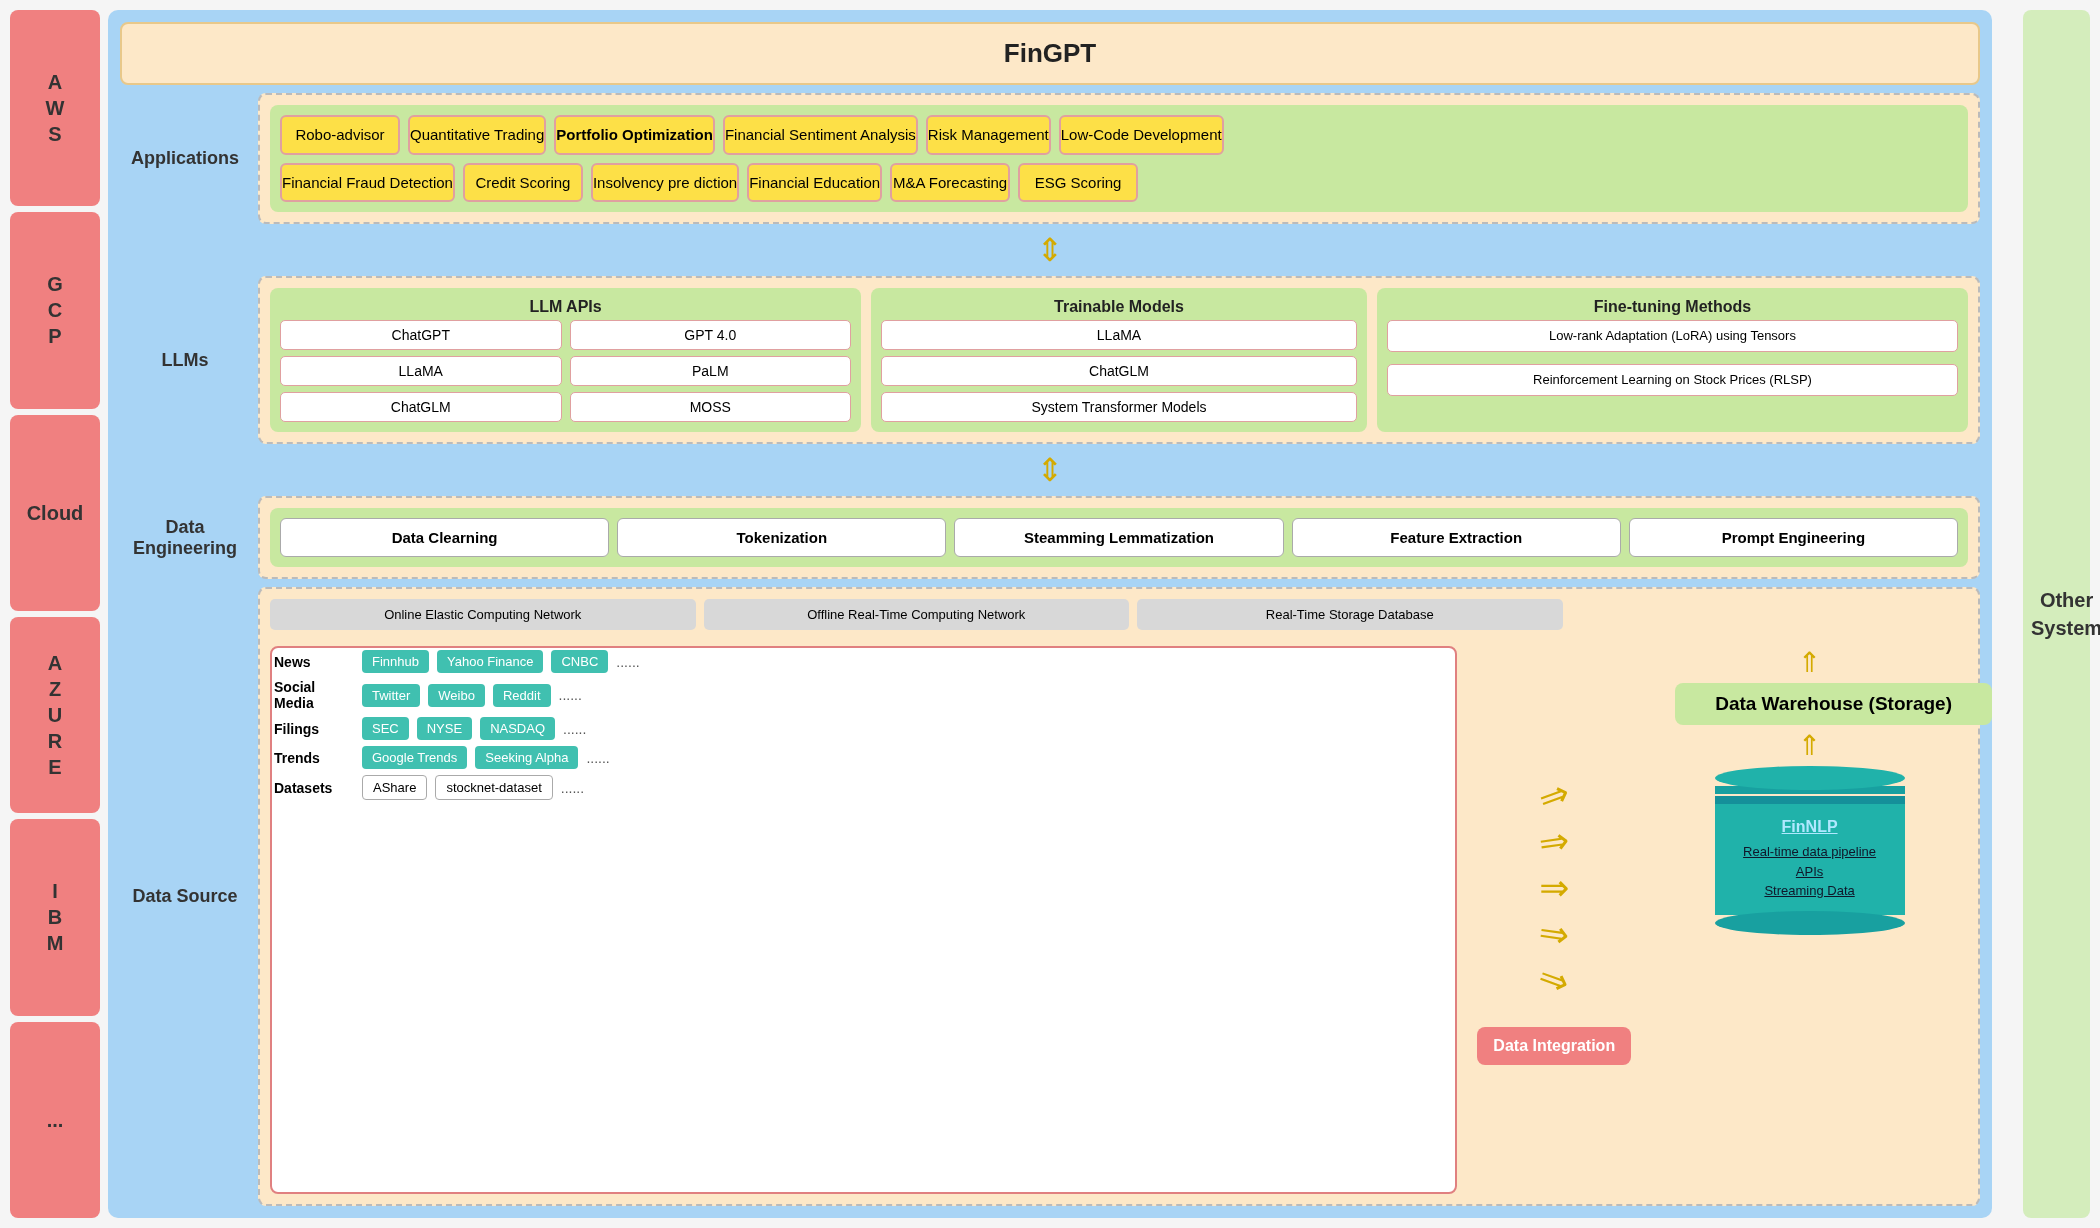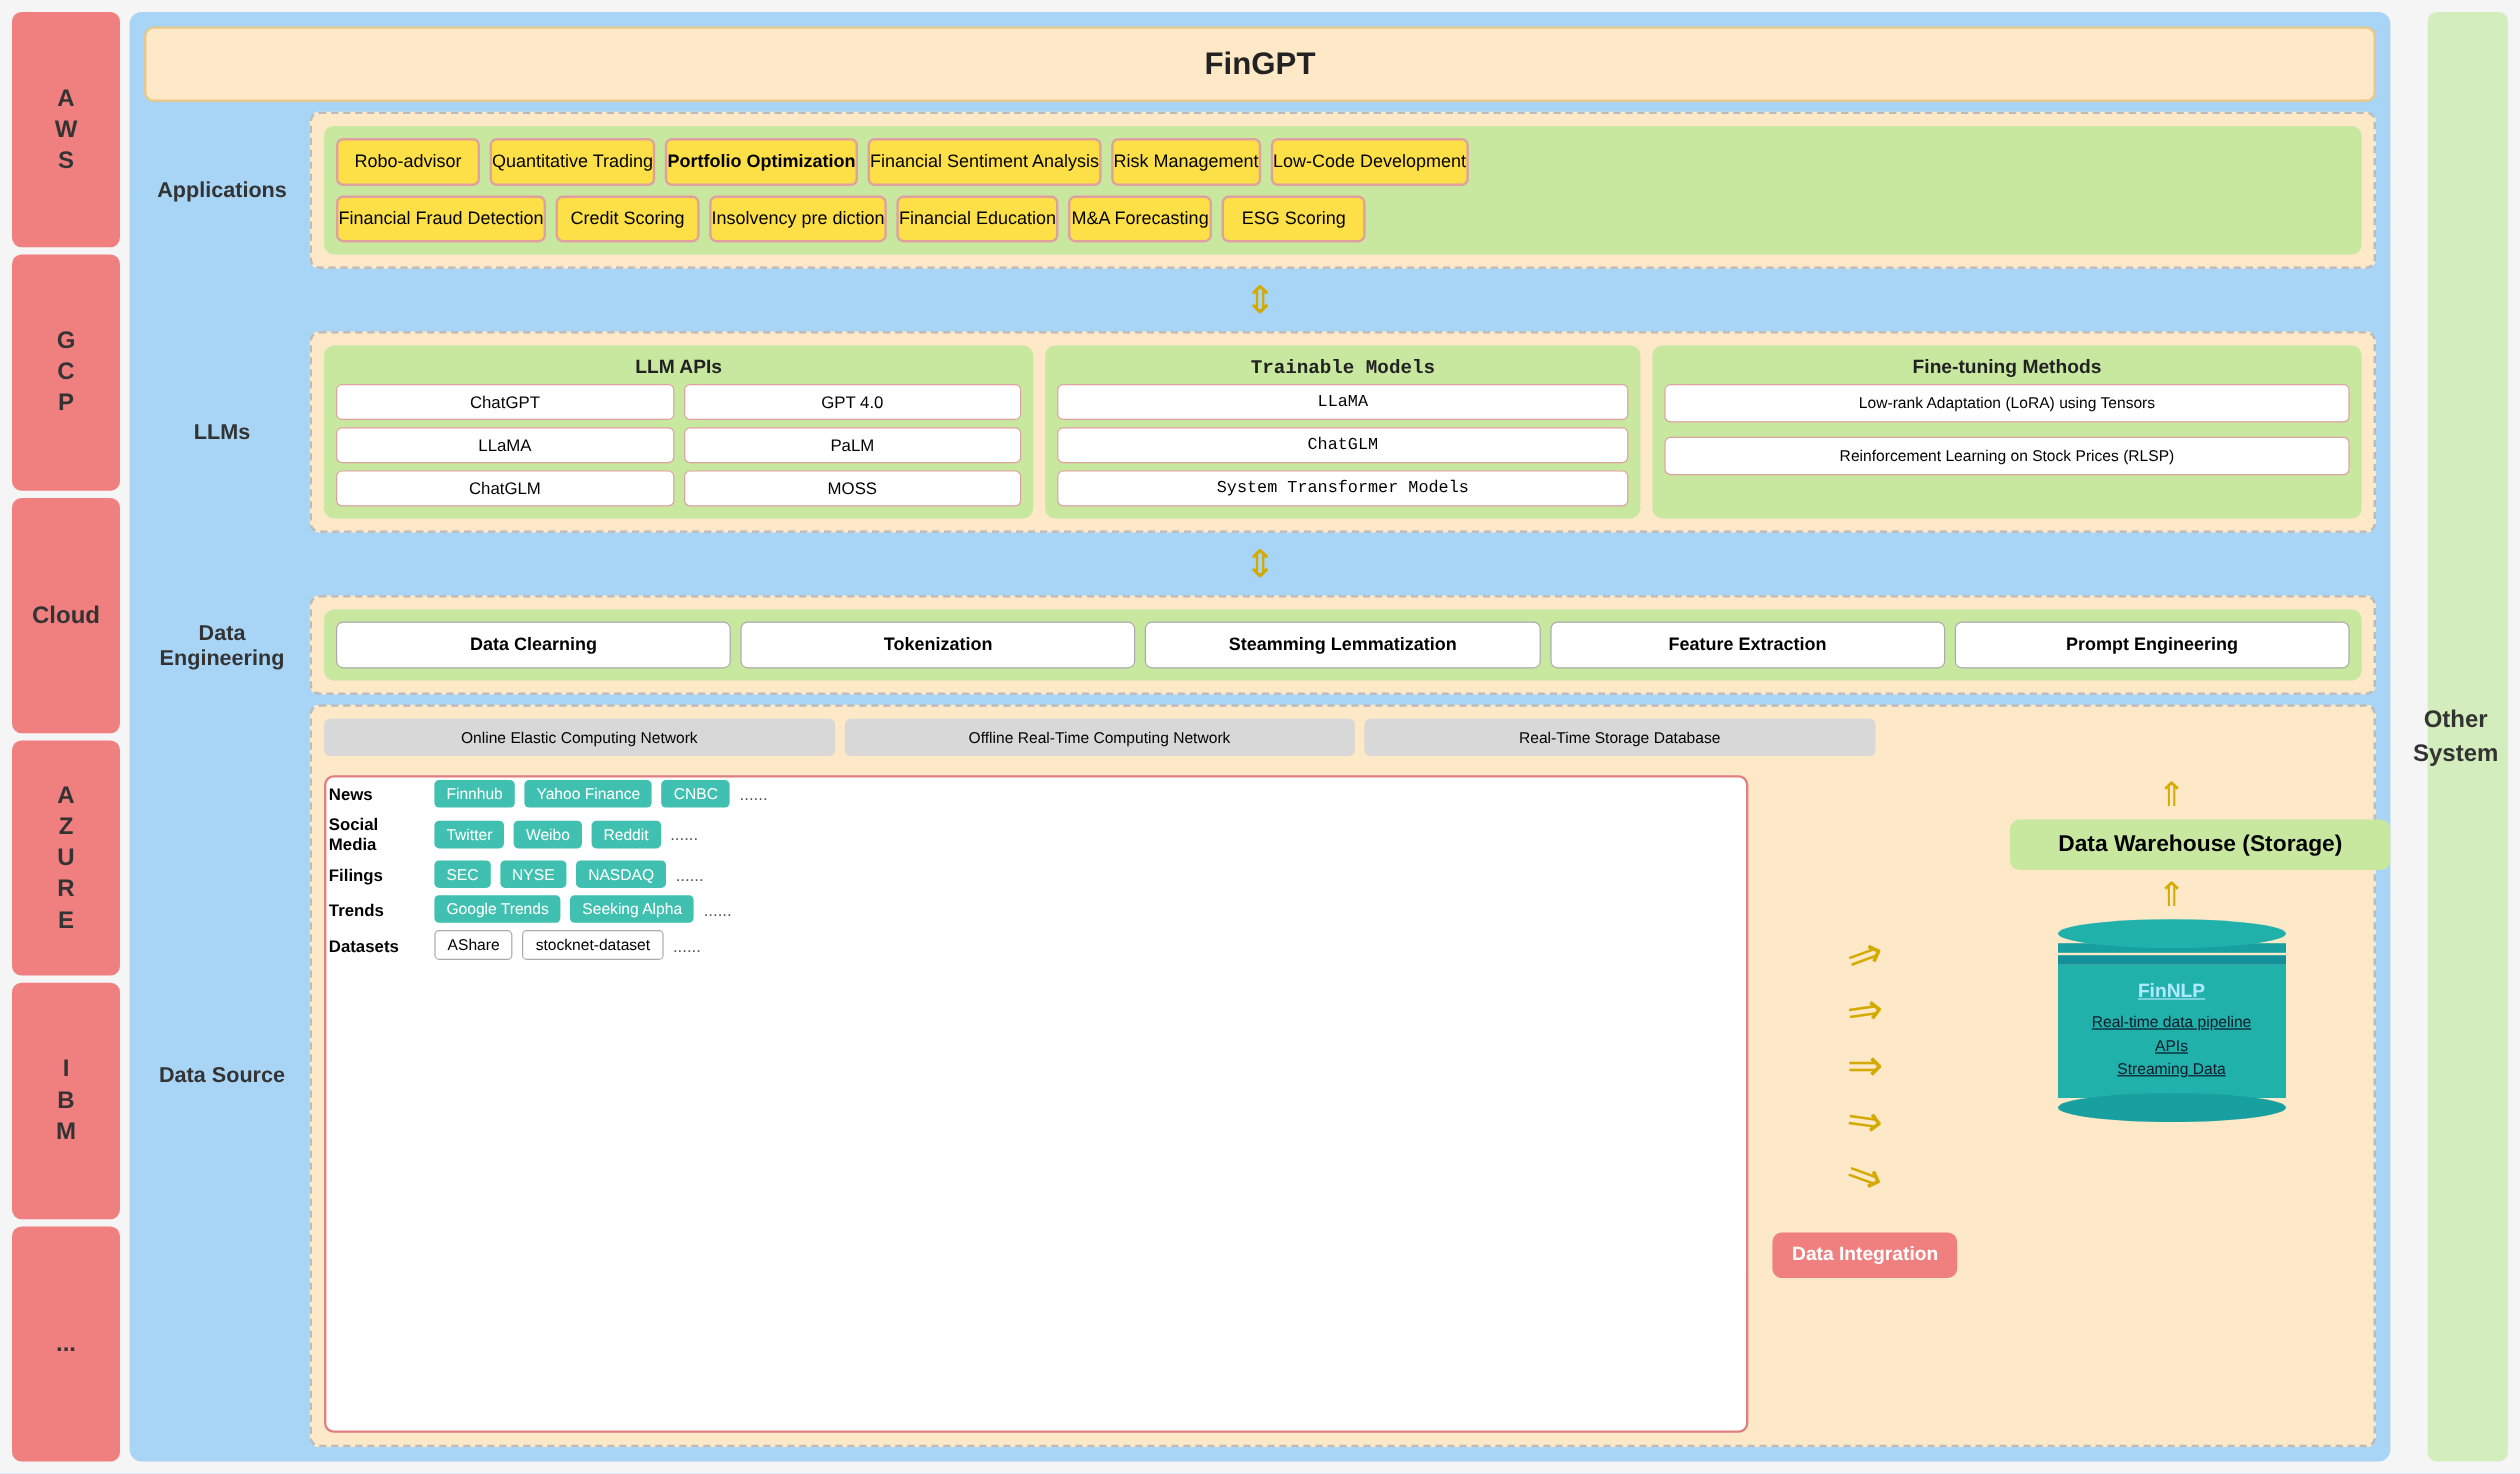--- a/index.html
+++ b/index.html
@@ -42,21 +42,21 @@
     .right-sidebar {
       width: 90px;
       flex-shrink: 0;
     }
 
     .other-system-badge {
       background: #d4edbc;
       border-radius: 8px;
       display: flex;
       align-items: center;
-      justify-content: flex-end;
+      justify-content: flex-start;
       text-align: center;
       font-weight: bold;
       font-size: 20px;
       color: #333;
       height: 100%;
       padding: 8px;
       line-height: 1.4;
       margin-left: 23px;
     }
 
@@ -364,21 +364,21 @@
               <div class="llm-item">ChatGLM</div>
             </div>
             <div style="flex:1; display:flex; flex-direction:column; gap:6px;">
               <div class="llm-item">GPT 4.0</div>
               <div class="llm-item">PaLM</div>
               <div class="llm-item">MOSS</div>
             </div>
           </div>
         </div>
 
-        <div class="green-block" style="flex:1;font-family:Liberation Mono, monospace;">
+        <div class="green-block" style="flex:1;">
           <div class="llm-box-title">Trainable Models</div>
           <div style="display:flex; flex-direction:column; gap:6px;">
             <div class="llm-item">LLaMA</div>
             <div class="llm-item">ChatGLM</div>
             <div class="llm-item">System Transformer Models</div>
           </div>
         </div>
 
         <div class="green-block" style="flex:1.2;">
           <div class="llm-box-title">Fine-tuning Methods</div>

